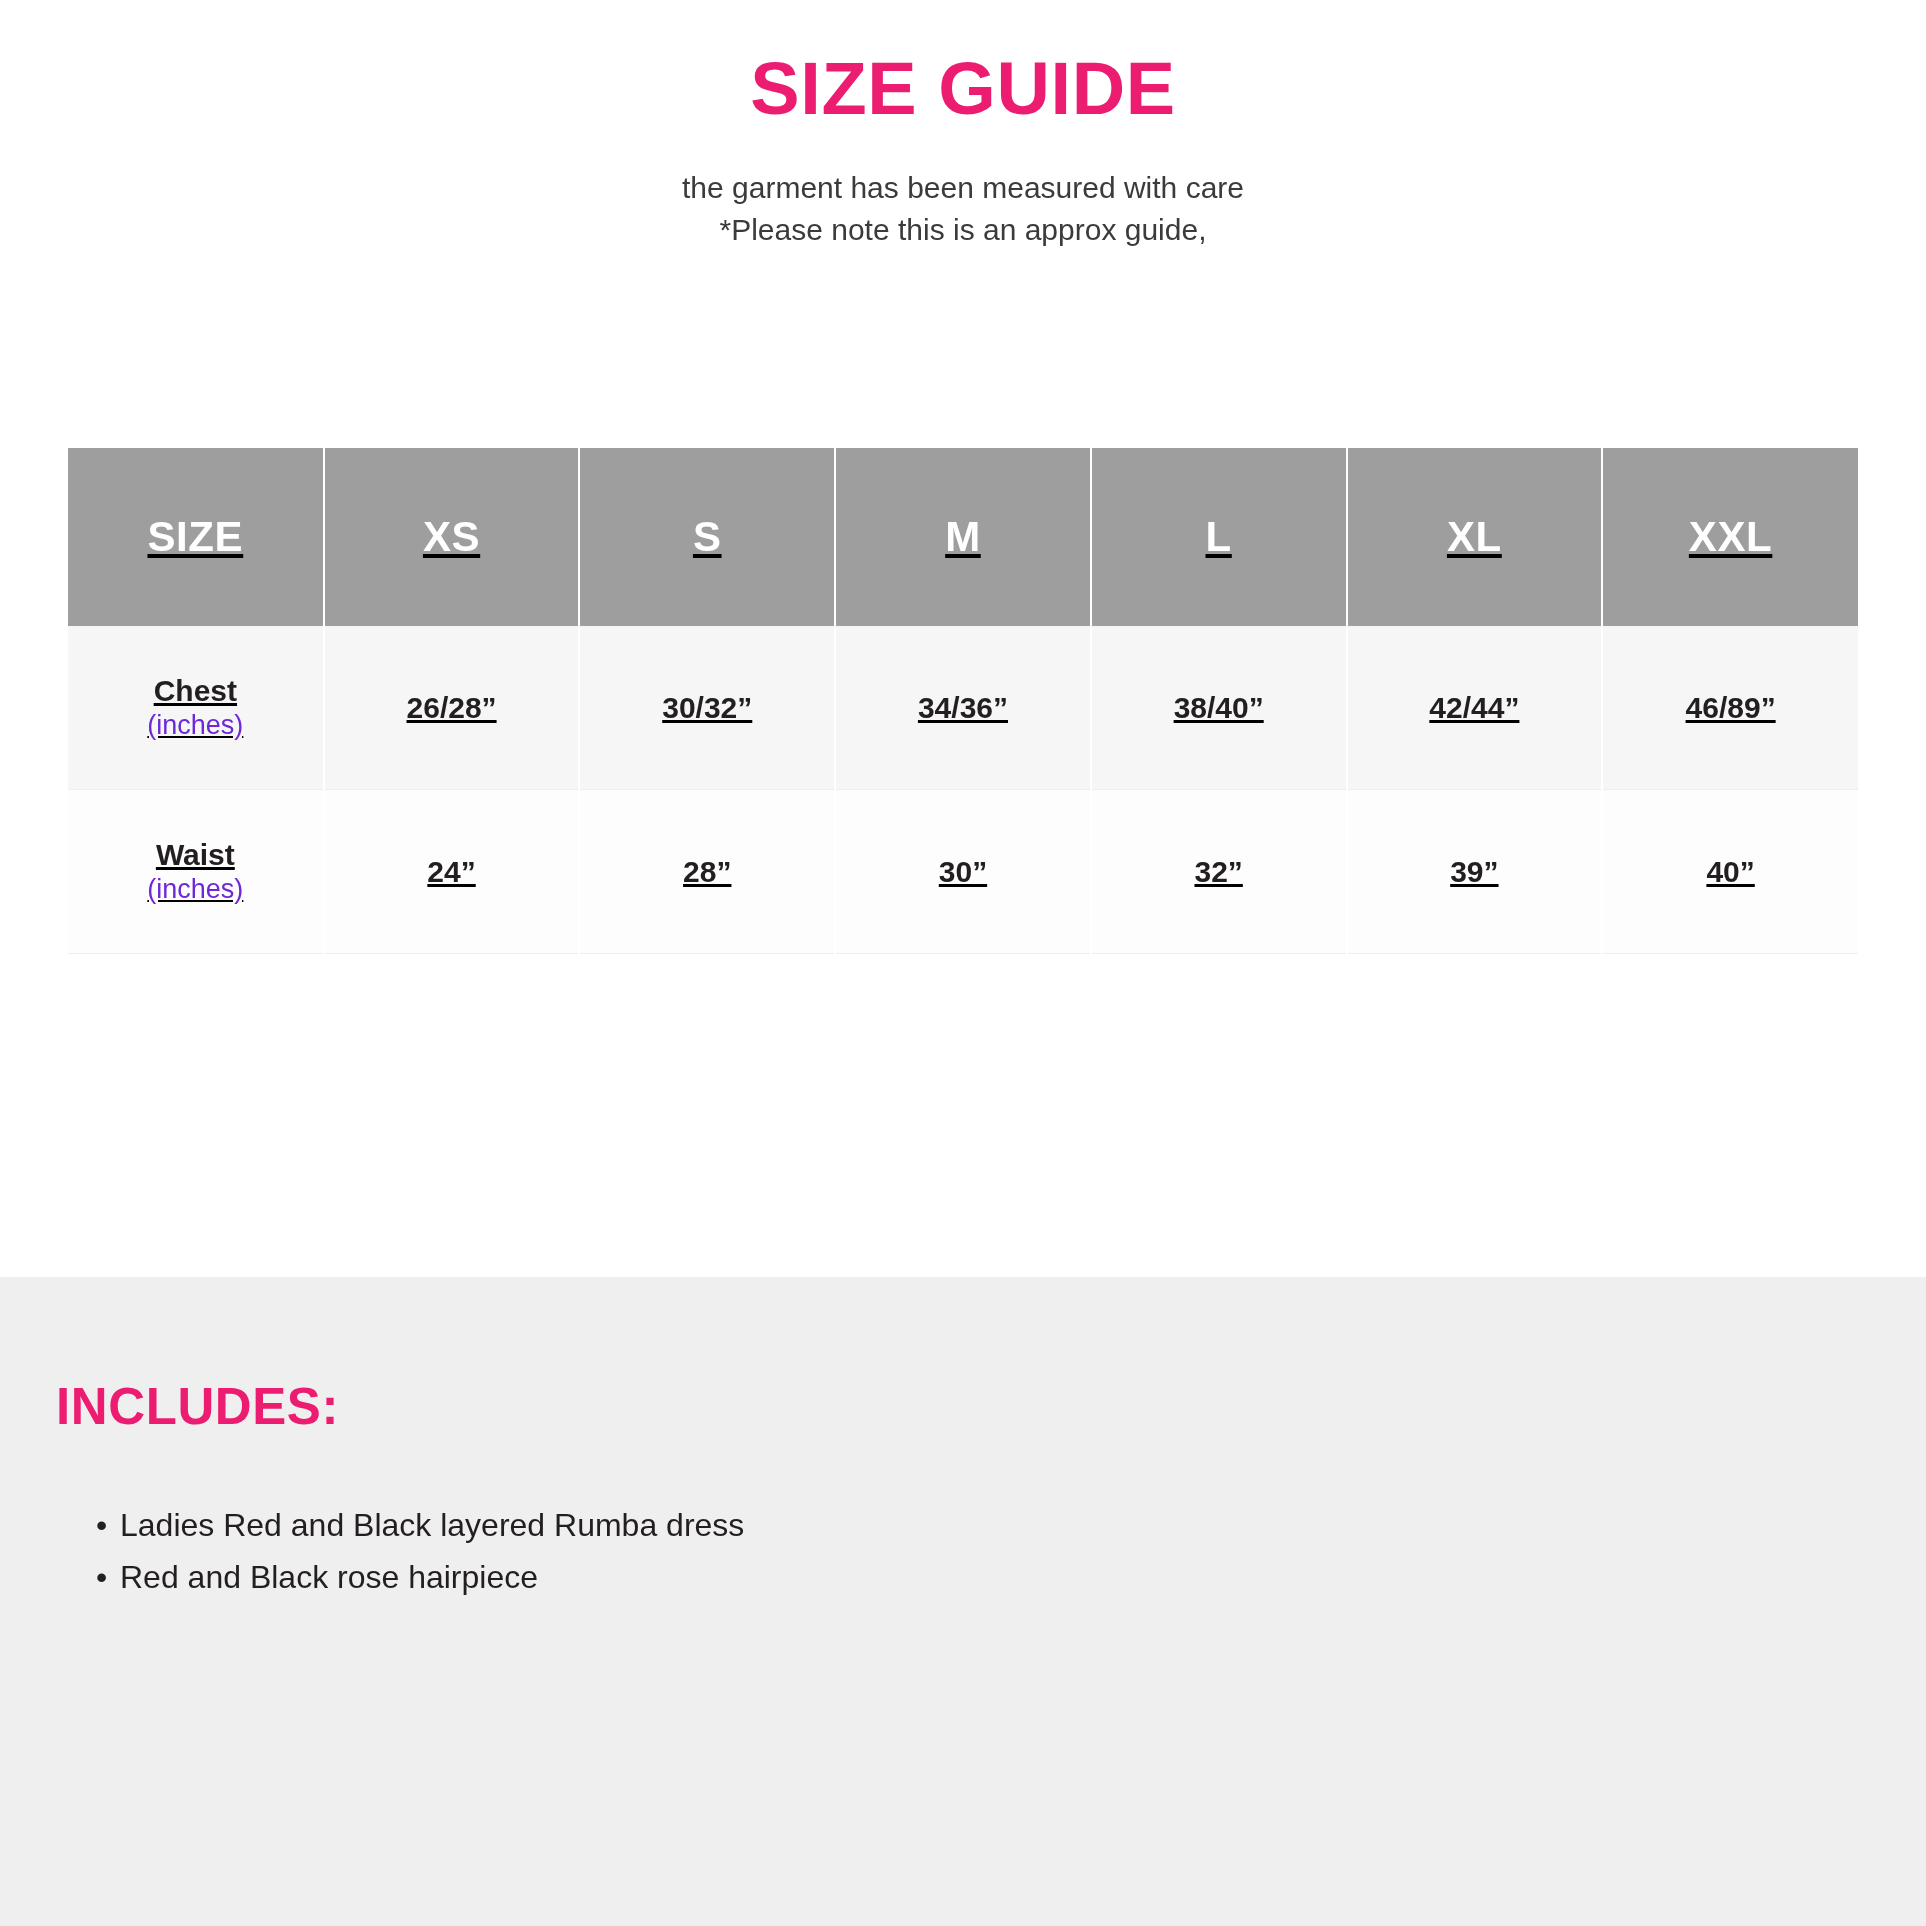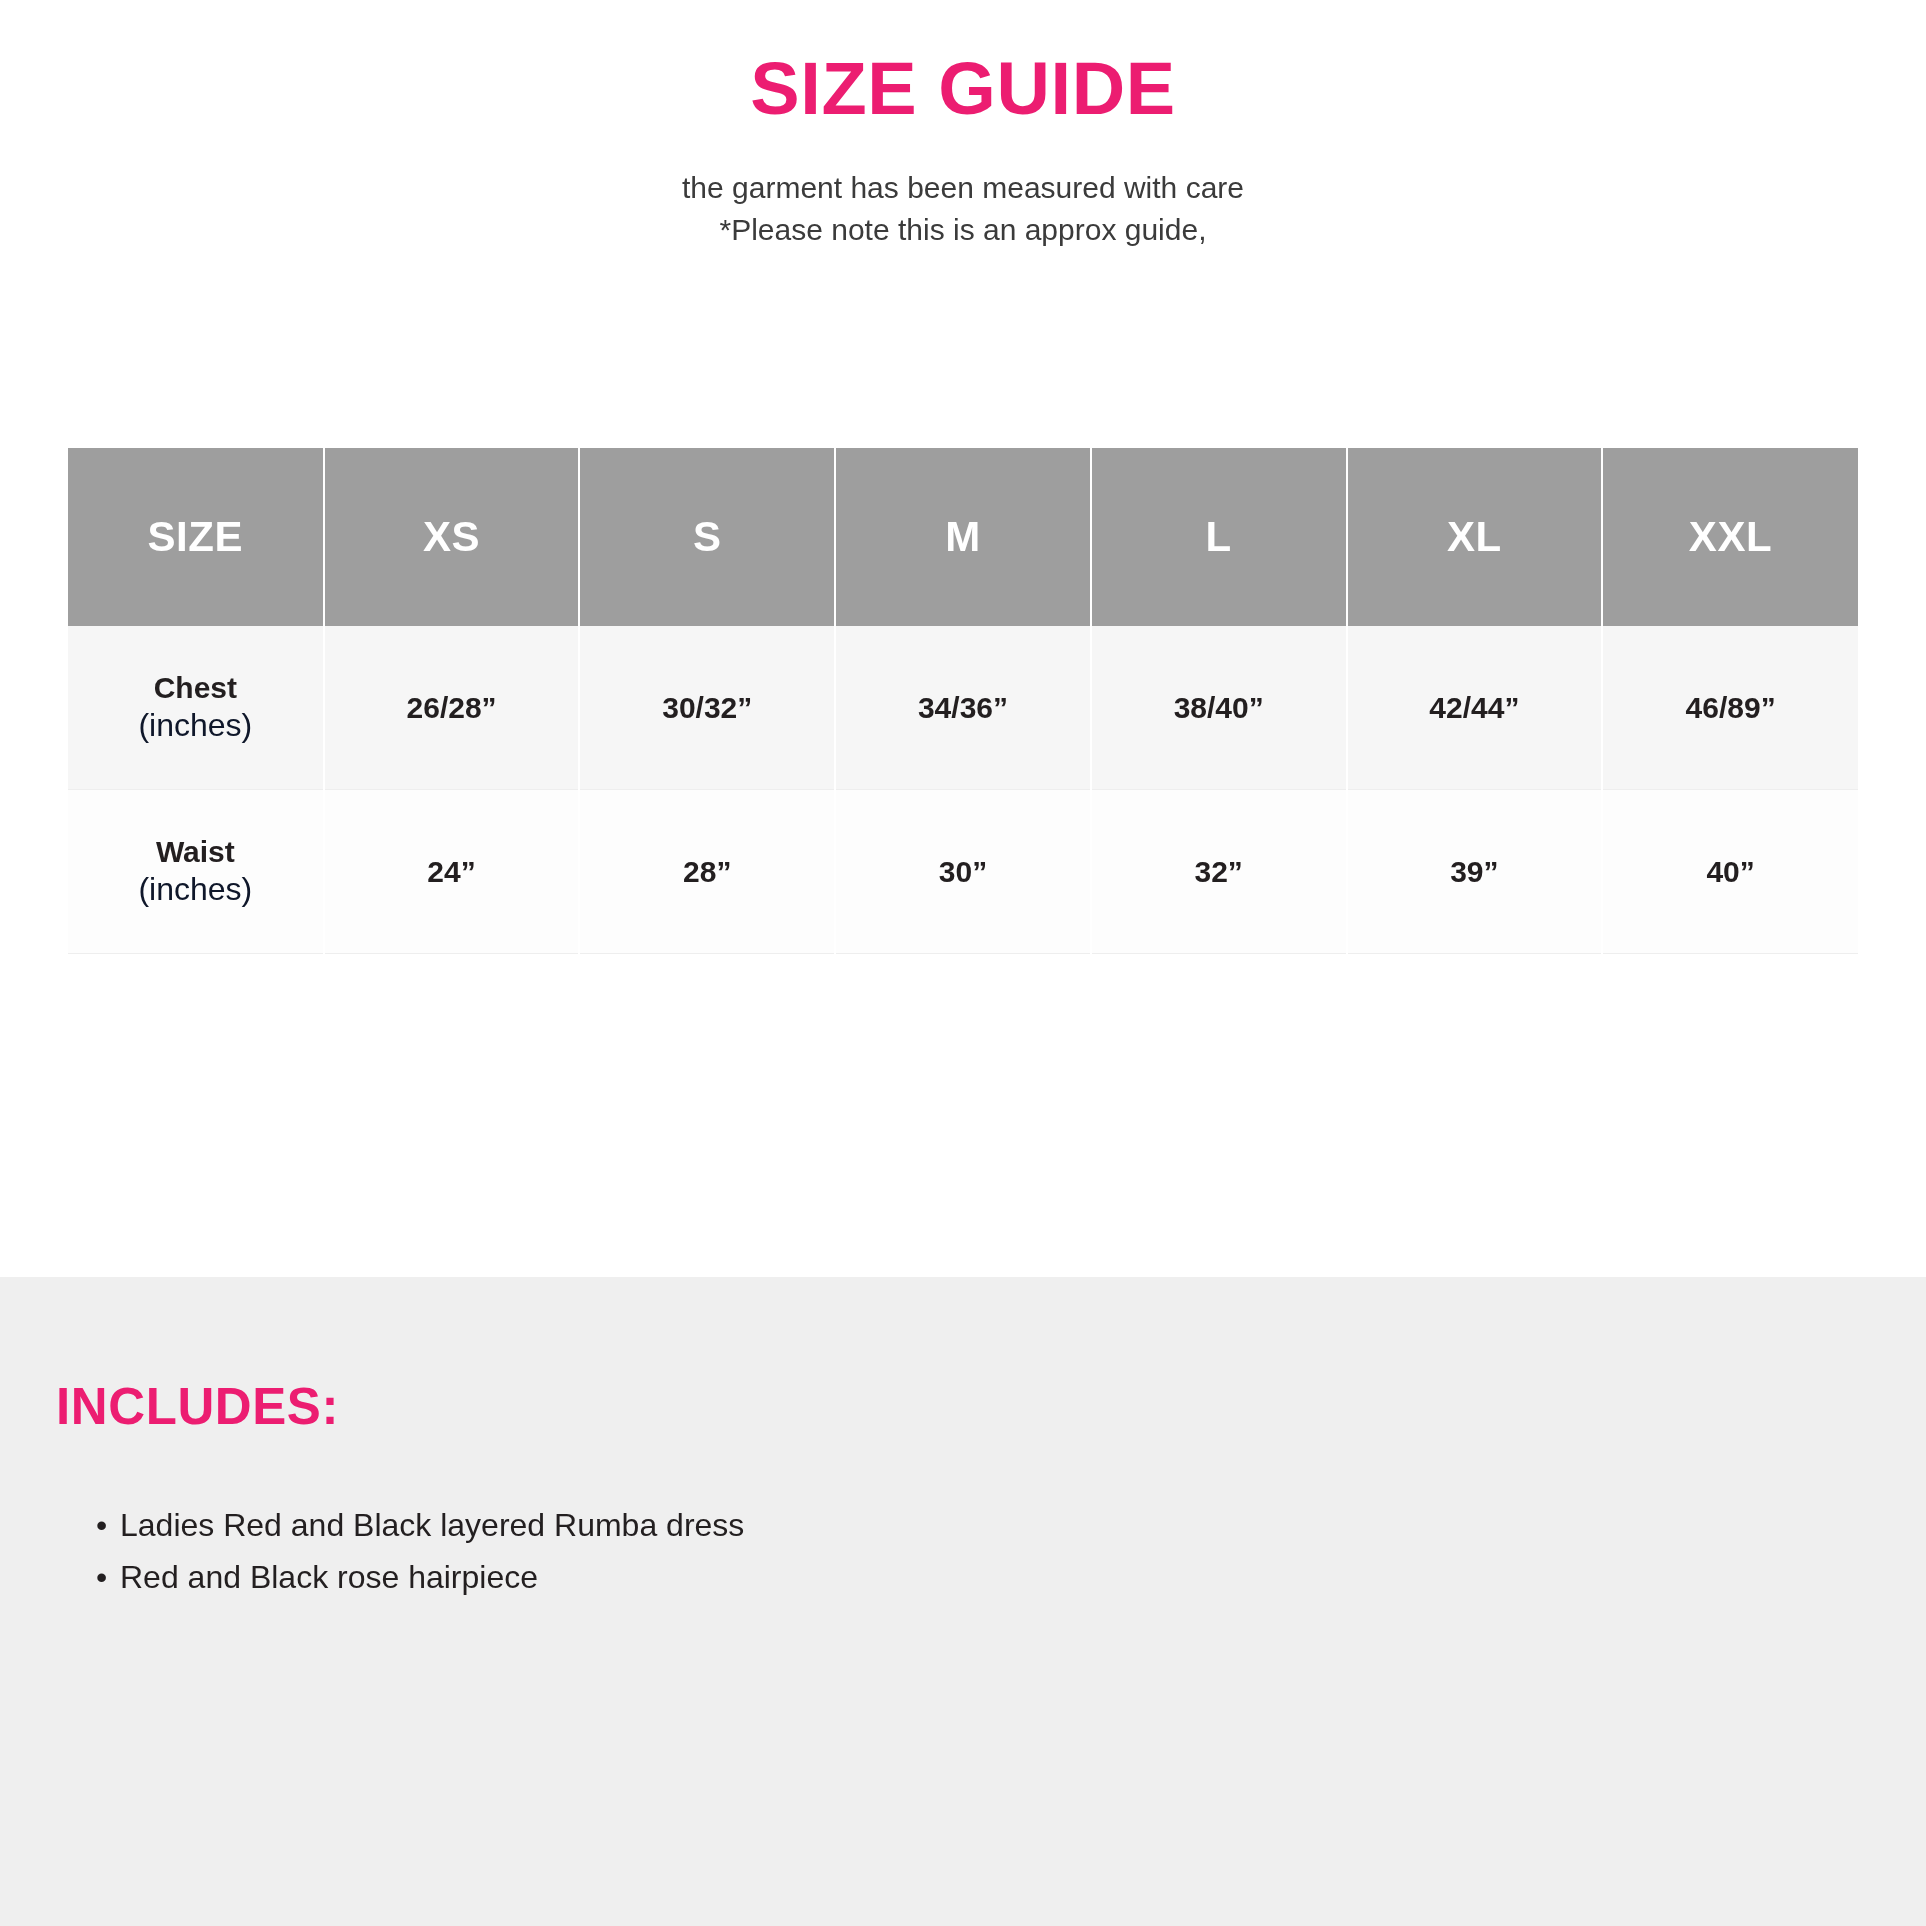--- a/index.html
+++ b/index.html
@@ -56,20 +56,21 @@
     position: absolute;
     left: 68px;
     top: 448px;
     width: 1790px;
   }
 
   table.size-table {
     border-collapse: collapse;
     width: 100%;
     table-layout: fixed;
+    text-decoration: underline;
   }
 
   table.size-table thead th {
     background: #9e9e9e;
     color: #ffffff;
     font-size: 42px;
     font-weight: 700;
     height: 176px;
     text-align: center;
     vertical-align: middle;
@@ -94,23 +95,23 @@
   table.size-table tbody tr.row-waist td { background: #fdfdfd; }
 
   td.row-label {
     font-size: 31px;
     font-weight: 700;
     color: #231f20;
     line-height: 1.18;
   }
   td.row-label .unit {
     display: block;
-    font-size: 32px;
+    font-size: 27px;
     font-weight: 400;
-    color: #0f172a;
+    color: #6d28d9;
     margin-top: 1px;
   }
 
   
   .bottom-section {
     position: absolute;
     left: 0;
     top: 1277px;
     width: 1926px;
     height: 649px;

